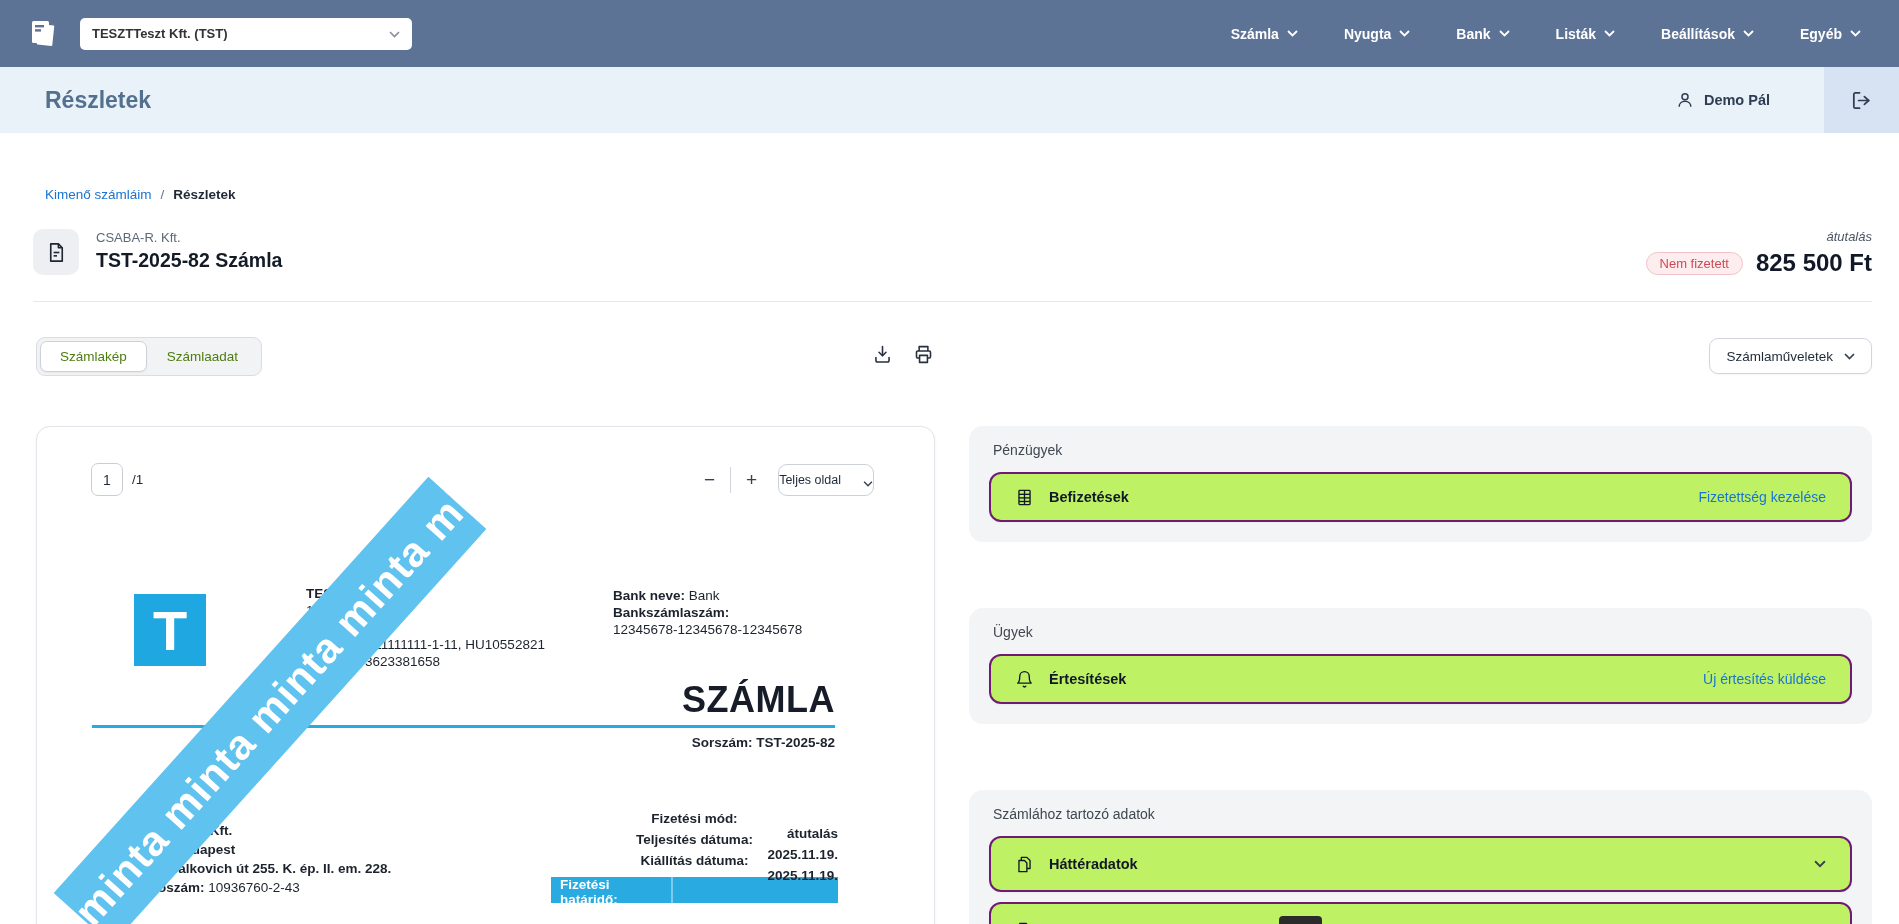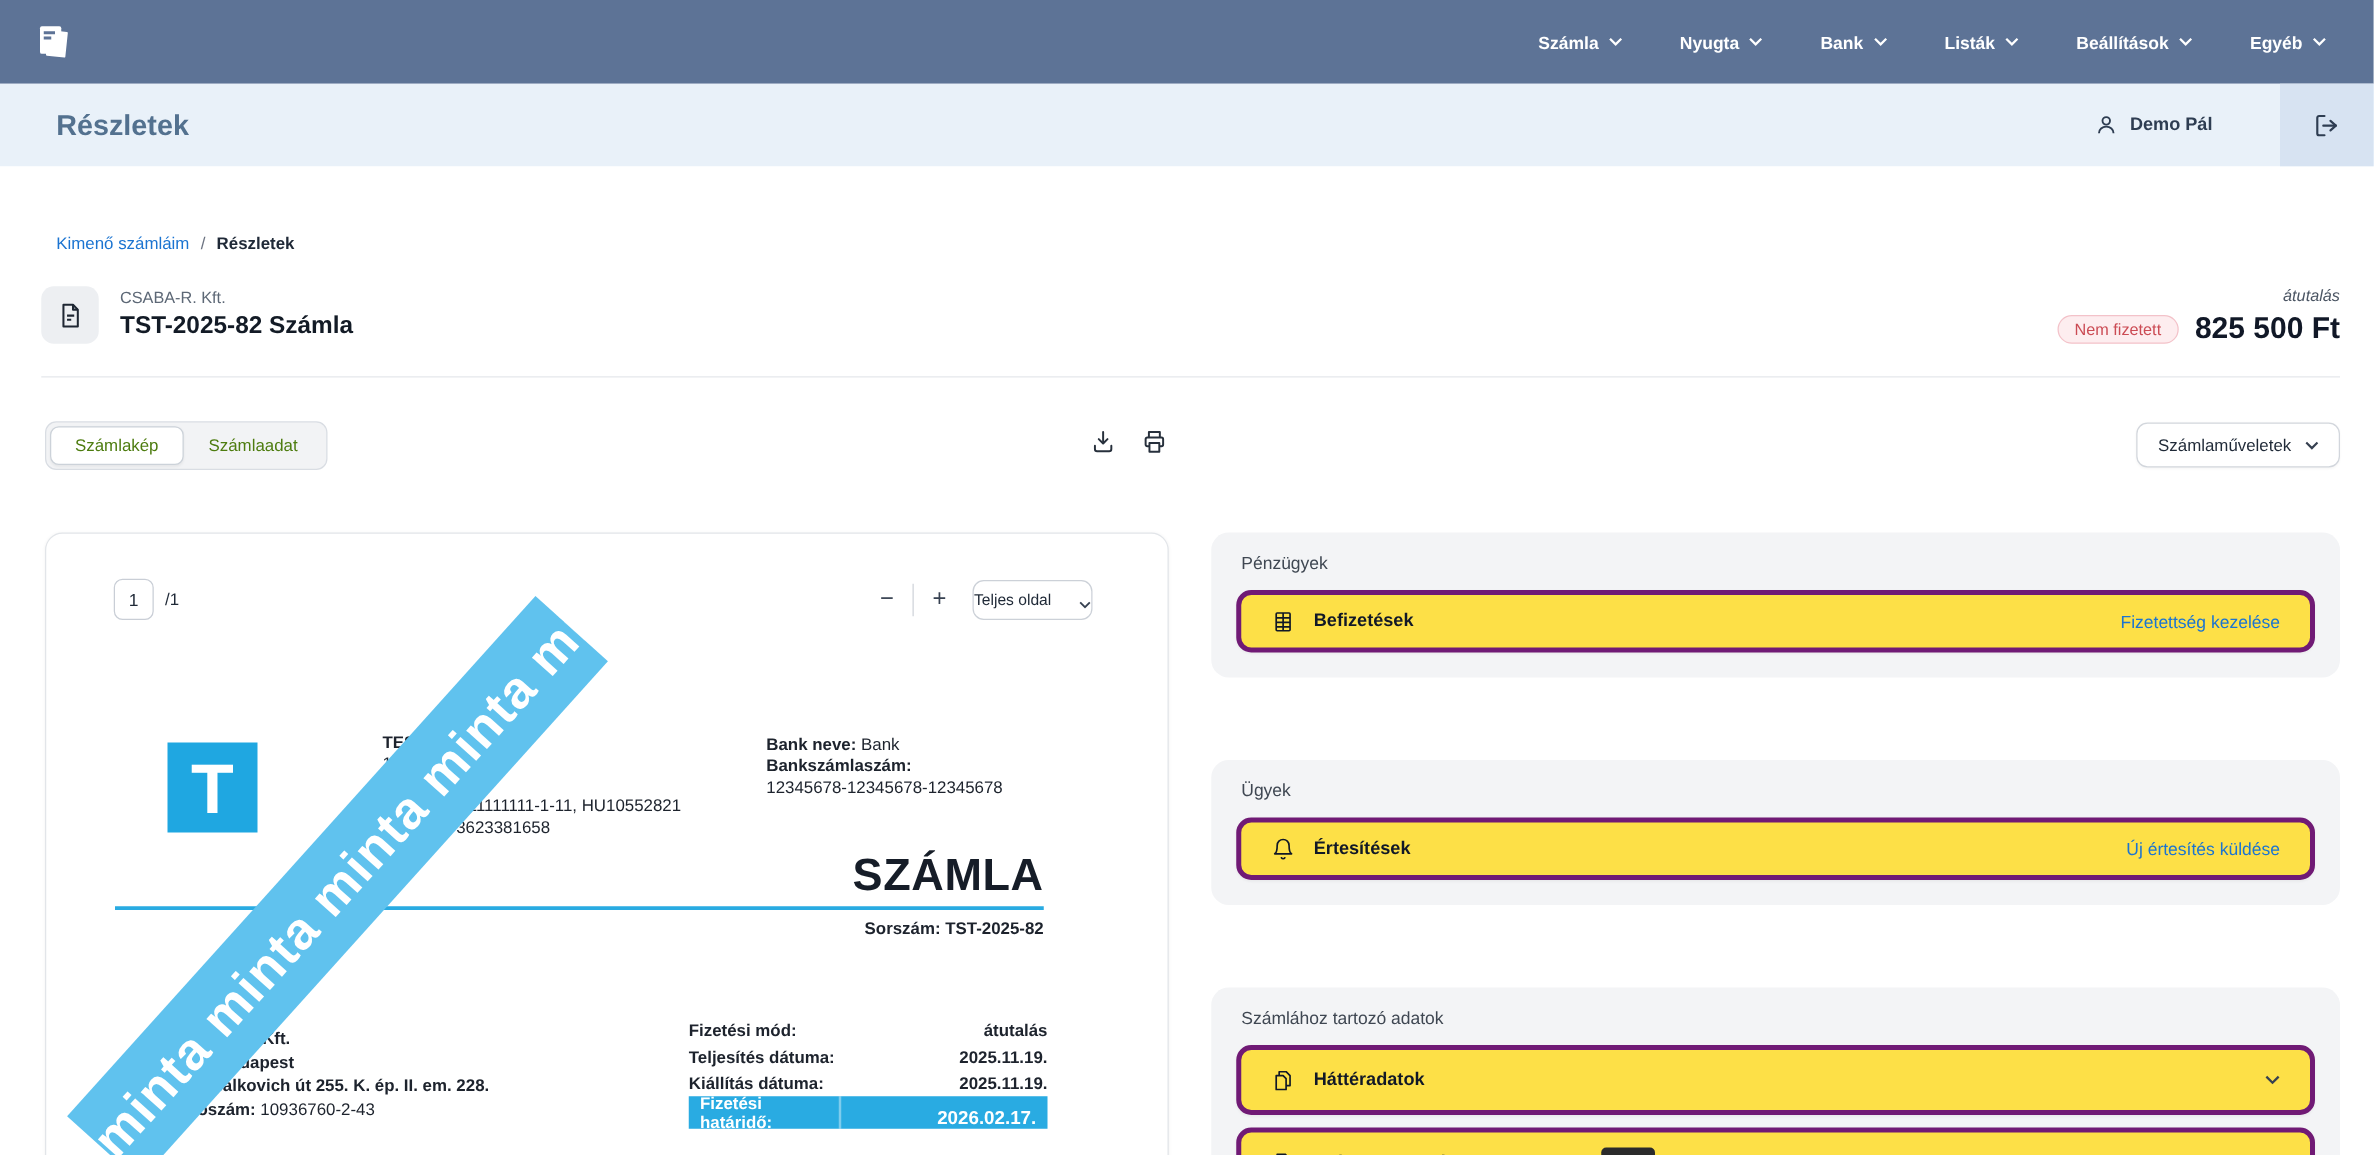--- a/index.html
+++ b/index.html
@@ -89,34 +89,34 @@
   .inv-seller { left:269px; top:158px; }
   .inv-bank { left:576px; top:160px; }
   .inv-b { font-weight:bold; }
   .inv-doc-type { position:absolute; right:99px; top:252px; font-size:36px; font-weight:800; color:#161d28;
     z-index:1; letter-spacing:.5px; }
   .inv-rule { position:absolute; left:55px; right:99px; top:298px; height:3px; background:#29abe2; }
   .inv-serial { position:absolute; right:99px; top:308px; font-size:13.5px; font-weight:600; color:#1d232d; }
   .inv-buyer { left:103px; top:372px; line-height:19px; }
   .buyer-heading { font-size:19px; font-weight:600; margin-bottom:3px; }
   .inv-pay { position:absolute; left:514px; top:384px; width:287px; font-size:13.5px; color:#1d232d; z-index:1; }
-  .pay-row { display:flex; align-items:flex-end; height:21px; }
+  .pay-row { display:flex; align-items:center; height:21px;flex-direction:column; }
   .pay-row .pl { font-weight:600; }
   .pay-row .pv { margin-left:auto; font-weight:bold; }
   .pay-row.highlight { background:#29abe2; color:#fff; height:26px; margin-top:3px; padding:0 9px; }
   .pay-row.highlight .pl { width:42%; border-right:2px solid rgba(255,255,255,.4); align-self:stretch;
     display:flex; align-items:center; }
   .pay-row.highlight .pv { font-size:15px; }
 
   
   .right-col { width:903px; flex:0 0 auto; }
   .panel { background:#f3f4f6; border-radius:14px; padding:16px 20px 20px; margin-bottom:66px; }
   .panel:last-child { margin-bottom:0; }
   .panel-heading { font-size:14px; color:#3f4752; margin-bottom:14px; margin-left:4px; }
-  .panel-row { background:#fde047; border-radius:12px; border:4px solid #701a75; box-shadow:0 1px 2px rgba(0,0,0,.04);
+  .panel-row { background:#bef264; border-radius:12px; border:2px solid #701a75; box-shadow:0 1px 2px rgba(0,0,0,.04);
     height:50px; display:flex; align-items:center; padding:0 24px; gap:15px; position:relative; }
   .panel-row + .panel-row { margin-top:10px; }
   .panel-row.tall { height:56px; }
   .row-icon { color:#111827; display:flex; }
   .row-title { font-size:14.5px; font-weight:bold; color:#111827; }
   .row-link { margin-left:auto; font-size:14px; color:#1b74d1; cursor:pointer; }
   .row-chev { margin-left:auto; color:#374151; cursor:pointer; display:flex; }
   .paint-tooltip { position:absolute; left:288px; top:12px; background:#2b2b2b; color:#fff; font-size:11px;
     padding:6px 9px; border-radius:4px; z-index:10; }
 </style>
@@ -126,20 +126,28 @@
 <header class="navbar">
   <span class="logo">
     <svg width="38" height="38" viewBox="0 0 38 38">
       <rect x="13" y="9" width="17" height="22" rx="1.5" fill="#fff" transform="rotate(6 21 20)"></rect>
       <rect x="13" y="9" width="17" height="22" rx="1.5" fill="none" stroke="#5d7396" stroke-width="1.4" transform="rotate(6 21 20)"></rect>
       <rect x="8" y="6" width="17" height="22" rx="1.5" fill="#fff"></rect>
       <rect x="11" y="10" width="9" height="2.4" fill="#5d7396"></rect>
       <rect x="11" y="14.2" width="6" height="2.4" fill="#5d7396"></rect>
     </svg>
   </span>
+  <div class="company-select">
+    <span>TESZTTeszt Kft. (TST)</span>
+    <span class="chev">
+      <svg width="11" height="7" viewBox="0 0 11 7" fill="none">
+          <path d="M1 1l4.5 4.5L10 1" stroke="currentColor" stroke-width="1.6"></path>
+        </svg>
+    </span>
+  </div>
   <nav class="nav-menu">
     <div class="menu-item">
       <span>Számla</span>
       <svg width="11" height="7" viewBox="0 0 11 7" fill="none">
           <path d="M1 1l4.5 4.5L10 1" stroke="#fff" stroke-width="1.8"></path>
         </svg>
     </div>
     <div class="menu-item">
       <span>Nyugta</span>
       <svg width="11" height="7" viewBox="0 0 11 7" fill="none">

